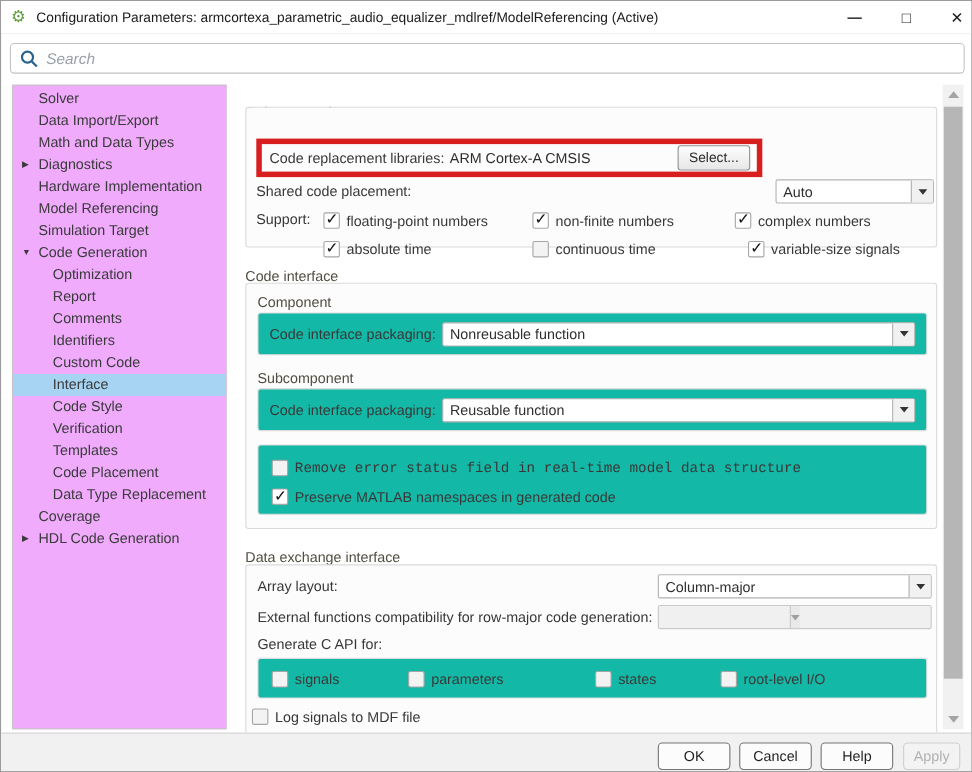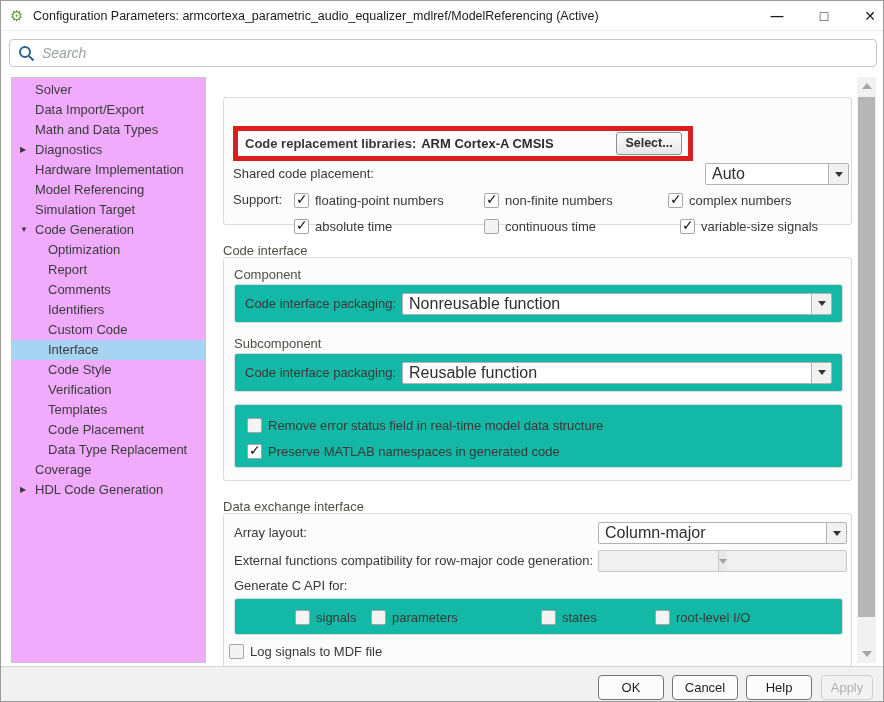--- a/index.html
+++ b/index.html
@@ -39,31 +39,31 @@
   
   .content { position:absolute; left:218px; top:76px; width:634px; height:589px; overflow:hidden; background:#fff; }
   .section-title { position:absolute; left:4px; font-size:13px; color:#524e42; white-space:nowrap; }
   .groupbox { position:absolute; left:4px; width:629px; background:#fcfcfc;
               border:1px solid #dadada; border-radius:3px; }
   .innerbox { position:absolute; background:#14b8a6; border:1px solid #dcdcdc; border-radius:3px; }
   .lbl { position:absolute; font-size:13px; color:#383838; white-space:nowrap; }
 
   
   .red-box { position:absolute; left:9px; top:28px; width:460px; height:35px;
-             border:5px solid #d81e1e; background:transparent; display:flex; align-items:center;font-weight:bold; }
+             border:5px solid #d81e1e; background:transparent; display:flex; align-items:center; }
   .red-box .crl-label { font-size:13px; color:#383838; margin-left:7px; white-space:nowrap; }
   .red-box .crl-value { font-size:13px; color:#2c2c2c; margin-left:5px; white-space:nowrap; }
   .select-btn { position:absolute; left:378px; top:1px; width:66px; height:23px;
                 background:linear-gradient(#fdfdfd,#e7e7e7); border:1px solid #8f8f8f;
                 border-radius:3px; font-size:12.5px; color:#2b2b2b; text-align:center; line-height:21px; }
 
   
   .combo { position:absolute; height:22px; border:1px solid #b2b2b2; border-radius:2px;
            background:#fff; display:flex; align-items:center; }
-  .combo-value { flex:1; font-size:16px; color:#2e2e2e; padding-left:6px; white-space:nowrap; overflow:hidden; }
+  .combo-value { flex:1; font-size:13px; color:#2e2e2e; padding-left:6px; white-space:nowrap; overflow:hidden; }
   .combo-btn { flex:0 0 20px; height:100%; border-left:1px solid #b2b2b2; background:#f1f1f1;
                display:flex; align-items:center; justify-content:center; }
   .tri { width:0; height:0; border-left:4px solid transparent; border-right:4px solid transparent;
          border-top:5px solid #333; }
   .combo.disabled { background:#f0f0f0; border-color:#c9c9c9; }
   .combo.disabled .combo-value { color:#a3a3a3; }
   .combo.disabled .combo-btn { background:#e9e9e9; border-left-color:#c9c9c9; }
   .combo.disabled .tri { border-top-color:#a0a0a0; }
 
   
@@ -218,21 +218,21 @@
           <span class="pack-combo">
             <span class="combo-value">Reusable function</span>
             <span class="combo-btn">
                 <span class="tri"></span>
               </span>
           </span>
         </div>
       </div>
 
       <div class="innerbox" style="left:10px; top:146px; width:609px; height:64px;">
-        <div class="cb-item" style="left:12px; top:12px;">
+        <div class="cb-item" style="left:12px; top:12px;font-family:Liberation Mono, monospace;">
           <span class="cbx"></span>
           <span class="cb-label">Remove error status field in real-time model data structure</span>
         </div>
         <div class="cb-item" style="left:12px; top:38px;">
           <span class="cbx on"></span>
           <span class="cb-label">Preserve MATLAB namespaces in generated code</span>
         </div>
       </div>
     </div>
 
@@ -250,21 +250,21 @@
       <div class="combo disabled" style="left:374px; top:36px; width:249px;flex-direction:column;">
         <span class="combo-value">error</span>
         <span class="combo-btn">
             <span class="tri"></span>
           </span>
       </div>
 
       <div class="lbl" style="left:10px; top:64px; line-height:16px;">Generate C API for:</div>
 
       <div class="innerbox" style="left:10px; top:84px; width:609px; height:37px;">
-        <div class="cb-item" style="left:12px; top:10px;margin-left:48px;">
+        <div class="cb-item" style="left:12px; top:10px;">
           <span class="cbx"></span>
           <span class="cb-label">signals</span>
         </div>
         <div class="cb-item" style="left:136px; top:10px;">
           <span class="cbx"></span>
           <span class="cb-label">parameters</span>
         </div>
         <div class="cb-item" style="left:306px; top:10px;">
           <span class="cbx"></span>
           <span class="cb-label">states</span>

